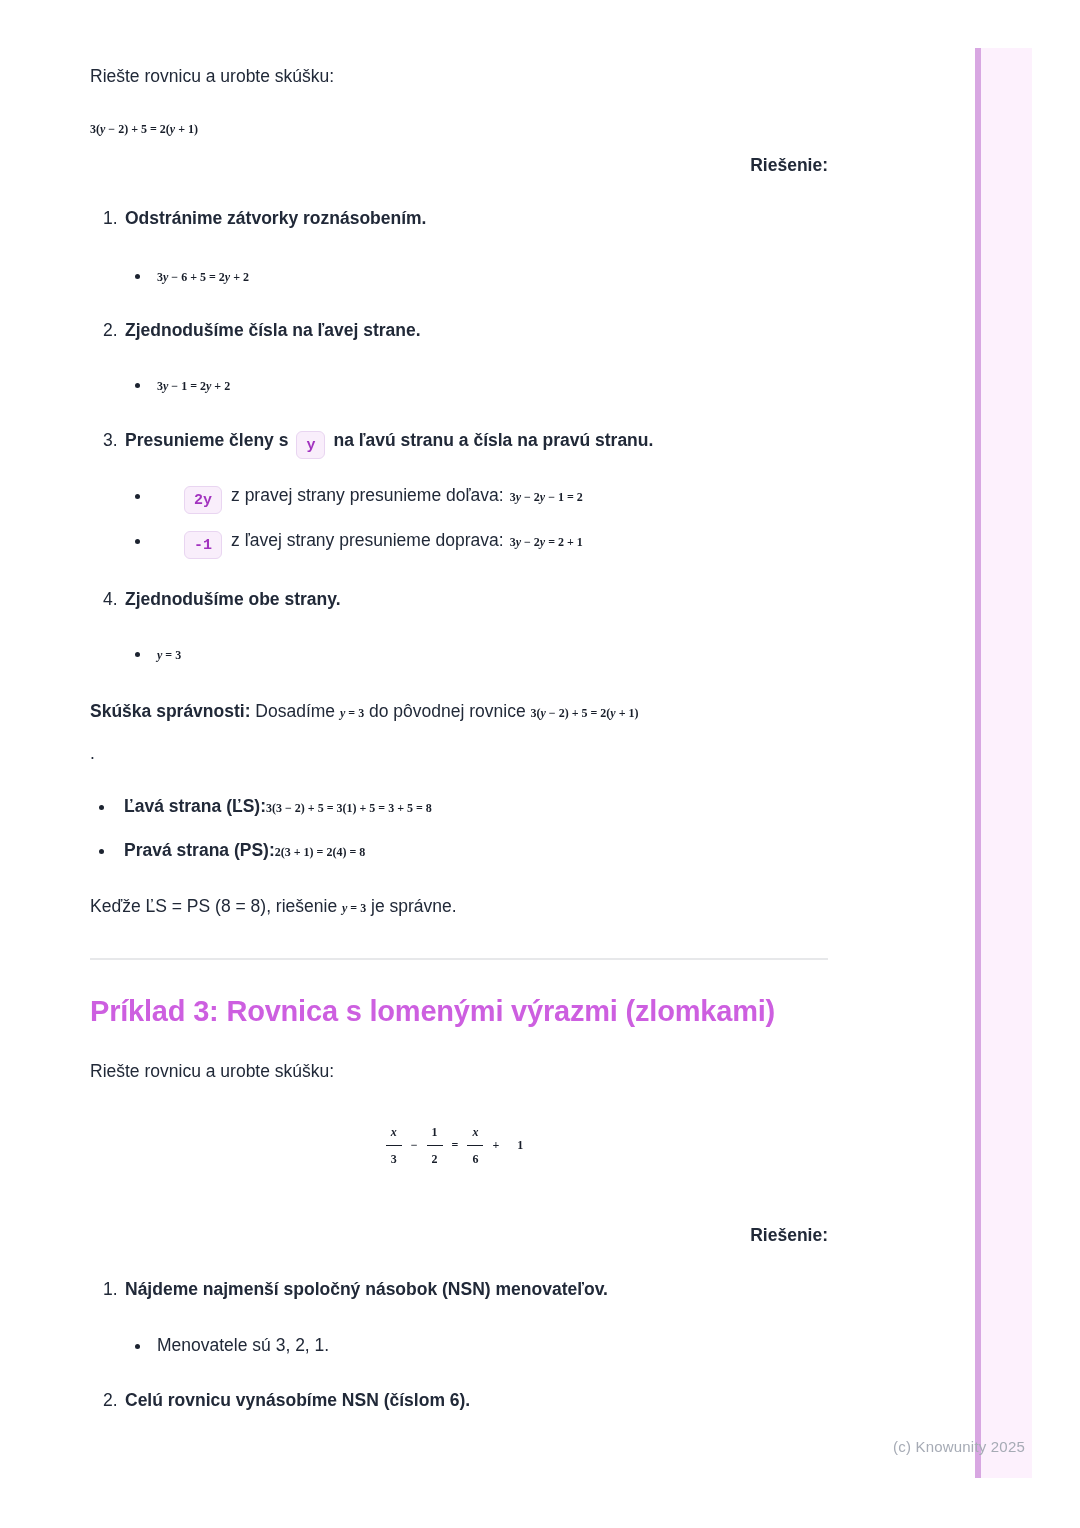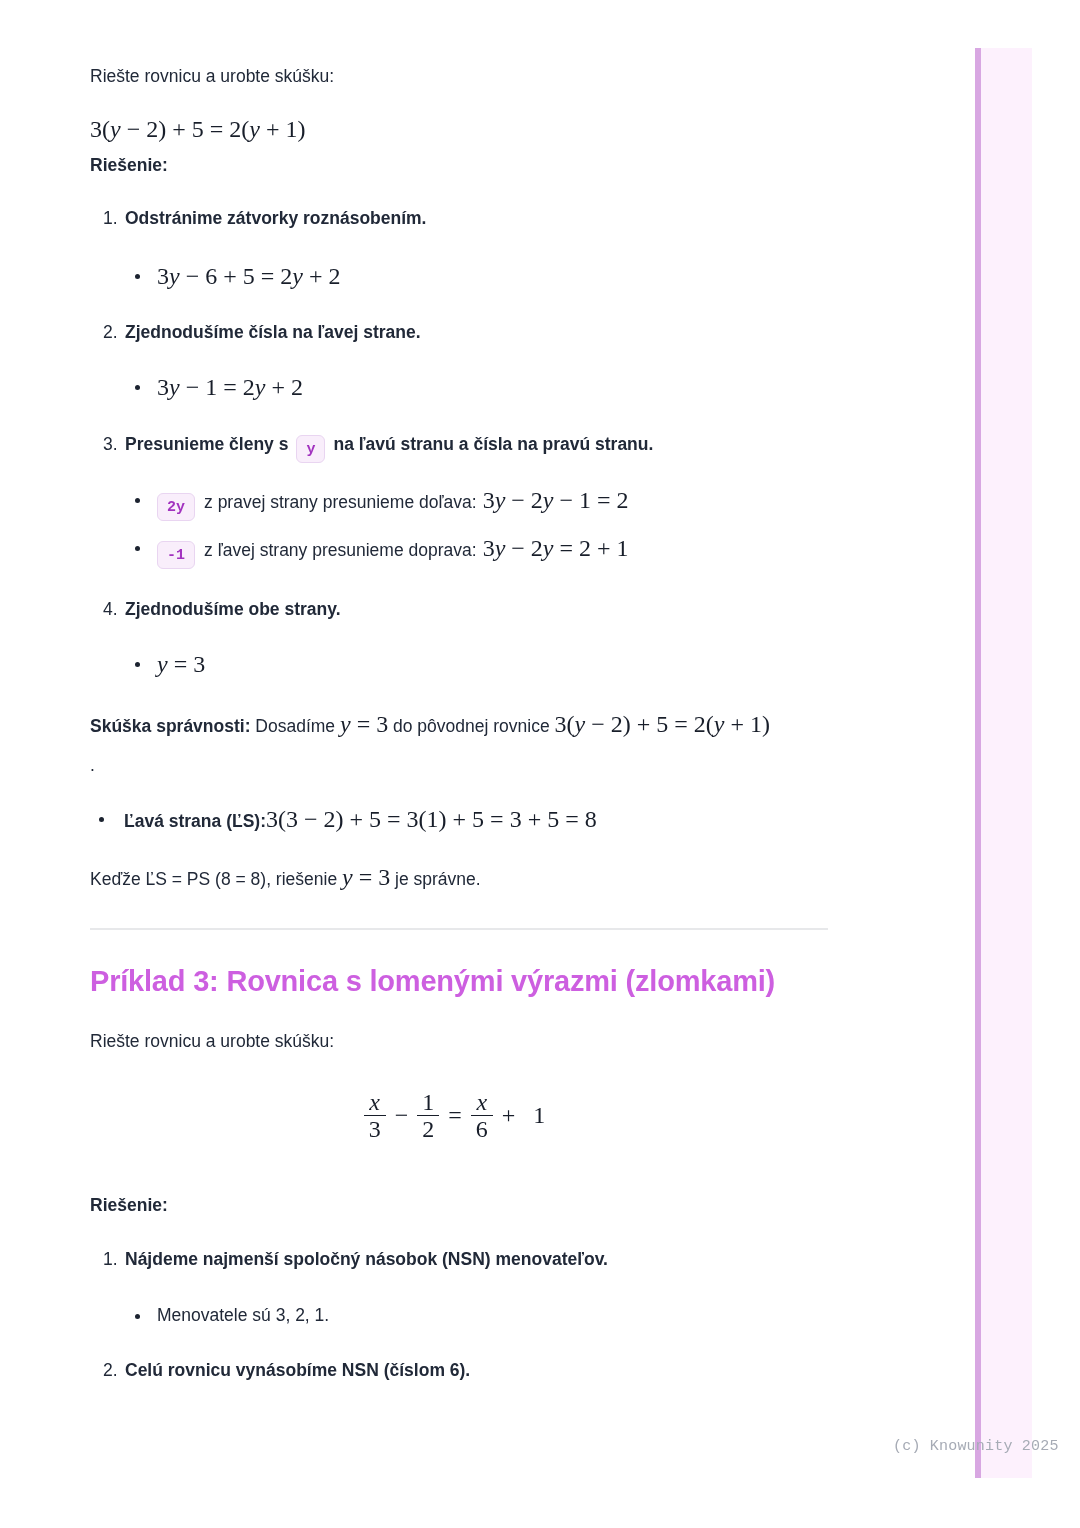--- a/index.html
+++ b/index.html
@@ -16,24 +16,24 @@
     background:#fdf1fd; z-index:0;
   }
   .side-stripe {
     position:absolute; left:975px; top:48px; width:6px; height:1430px;
     background:#d8a7e2; z-index:1;
   }
   .content {
     position:absolute; left:90px; top:12px; width:738px; z-index:2;
   }
   .p { font-size:17.5px; line-height:24px; color:#212938; }
-  .bold { font-weight:bold; }
+  .bold { font-weight:bold;text-align:right; }
   .math {
     font-family:"Liberation Serif","DejaVu Serif",serif;
-    font-size:24px; color:#181e2a; line-height:26px;
+    font-size:12px; color:#181e2a; line-height:26px;font-weight:bold;
   }
   .math i { font-style:italic; }
   
   .oli { display:flex; align-items:baseline; }
   .onum { margin-left:13px; min-width:22px; font-size:17.5px; line-height:24px; color:#212938; }
   .otitle { font-size:17.5px; line-height:24px; font-weight:bold; }
   
   .bullet2 { position:relative; padding-left:67px; line-height:26px; }
   .bullet2::before {
     content:""; position:absolute; left:45px; top:11px;
@@ -44,38 +44,38 @@
   .bullet1::before {
     content:""; position:absolute; left:9px; top:11px;
     width:5px; height:5px; border-radius:50%; background:#1c2330;
   }
   .badge {
     display:inline-block;
     font-family:"Liberation Mono","DejaVu Sans Mono",monospace;
     font-weight:bold; font-size:15px; line-height:1;
     color:#a233bf; background:#f9eefb;
     border:1px solid #e9d5f1; border-radius:6px;
-    padding:6px 9px 5px; vertical-align:-3px;
+    padding:6px 9px 5px; vertical-align:-3px;margin-left:27px;
   }
   .badge-mid { margin:0 8px; }
   .badge-lead { margin-right:9px; }
   .bmath { margin-left:6px; }
   .divider { height:2px; background:#e7e8ea; border:none; }
   .h2 {
     font-size:29px; line-height:34px; font-weight:bold;
     color:#cd5fe0; letter-spacing:-0.2px;
   }
   .eq-center { display:flex; justify-content:center; align-items:center; height:70px; }
   .frac { display:inline-flex; flex-direction:column; align-items:center; line-height:1.2; }
   .fnum, .fden { padding:0 5px; text-align:center; }
   .fden { border-top:1.4px solid #181e2a; }
   .op { margin:0 9px; }
   .footer {
     position:absolute; top:1438px; left:893px; z-index:3;
-    font-size:15px; color:#a6abb5; letter-spacing:0.2px;font-family:Liberation Mono, monospace;
+    font-size:15px; color:#a6abb5; letter-spacing:0.2px;
   }
 </style>
 </head>
 <body>
 
 <div class="side-panel"></div>
 <div class="side-stripe"></div>
 
 <div class="content">
 
@@ -119,20 +119,23 @@
   <div class="bullet2" style="margin-top:30px">
     <span class="math"><i>y</i> = 3</span>
   </div>
 
   <p class="p" style="margin-top:31px"><span class="bold">Skúška správnosti:</span><span> Dosadíme </span><span class="math"><i>y</i> = 3</span><span> do pôvodnej rovnice </span><span class="math">3(<i>y</i> − 2) + 5 = 2(<i>y</i> + 1)</span></p>
   <p class="p" style="margin-top:15px">.</p>
 
   <div class="bullet1" style="margin-top:29px">
     <span class="p bold">Ľavá strana (ĽS):</span><span class="math">3(3 − 2) + 5 = 3(1) + 5 = 3 + 5 = 8</span>
   </div>
+  <div class="bullet1" style="margin-top:17px">
+    <span class="p bold">Pravá strana (PS):</span><span class="math">2(3 + 1) = 2(4) = 8</span>
+  </div>
 
   <p class="p" style="margin-top:29px"><span>Keďže ĽS = PS (8 = 8), riešenie </span><span class="math"><i>y</i> = 3</span><span> je správne.</span></p>
 
   <hr class="divider" style="margin-top:37px">
 
   <h2 class="h2" style="margin-top:34px">Príklad 3: Rovnica s lomenými výrazmi (zlomkami)</h2>
 
   <p class="p" style="margin-top:31px">Riešte rovnicu a urobte skúšku:</p>
 
   <div class="eq-center" style="margin-top:27px">

